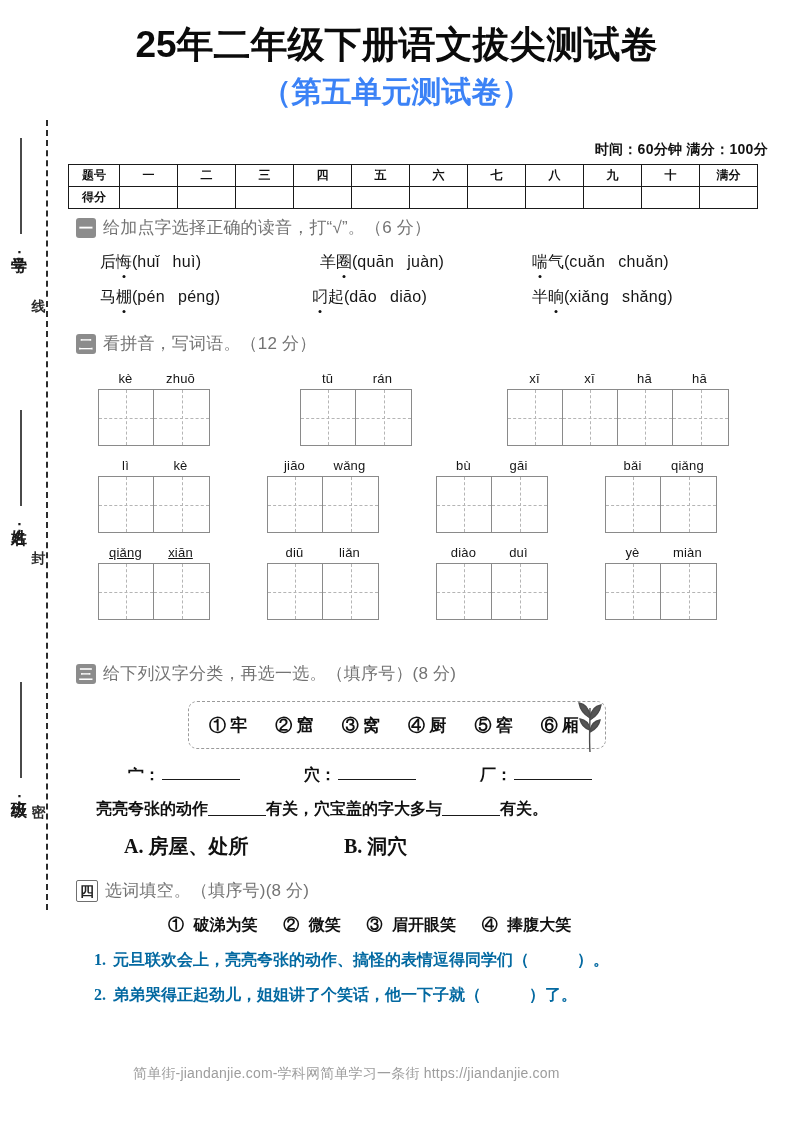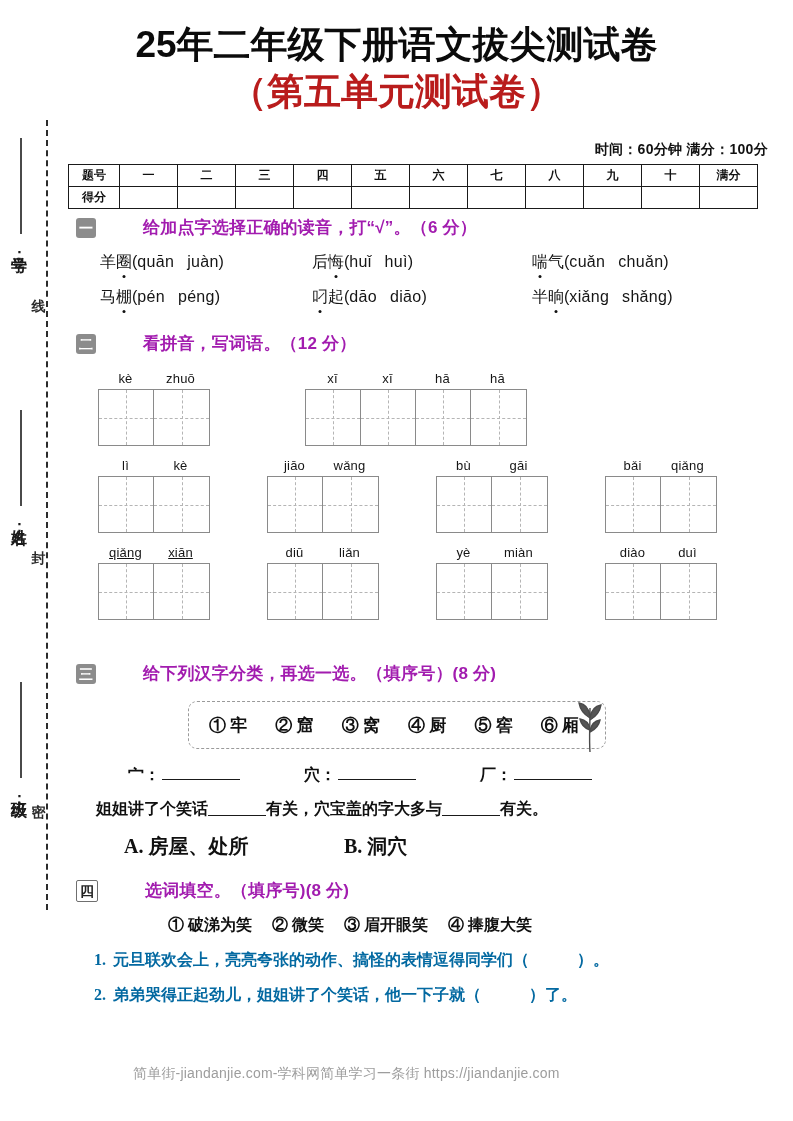--- a/index.html
+++ b/index.html
@@ -28,23 +28,23 @@
     font-family: "Liberation Sans", sans-serif;
     font-weight: bold;
     font-size: 37px;
     letter-spacing: 0px;
     line-height: 46px;
     color: #0b0b0b;
   }
   .title-line2 {
     font-family: "Liberation Sans", sans-serif;
     font-weight: bold;
-    font-size: 37px;
+    font-size: 30px;
     line-height: 42px;
-    color: #b91c1c;
+    color: #3b82f6;
     margin-top: 3px;
   }
 
   
   .seal-area {
     position: absolute;
     left: 0;
     top: 120px;
     width: 62px;
     height: 790px;
@@ -167,25 +167,24 @@
     flex: 0 0 auto;
   }
   .sec-badge.outline {
     background: #ffffff;
     color: #222;
     border: 1.5px solid #6f6f6f;
     border-radius: 2px;
   }
   .sec-title {
     font-family: "Liberation Sans", sans-serif;
-    font-weight: bold;
+    font-weight: normal;
     font-size: 17px;
-    color: #a21caf;
+    color: #737373;
     letter-spacing: 0.2px;
-    margin-left: 40px;
   }
 
   
   .q1-rows { margin-top: 13px; }
   .q1-row {
     display: flex;
     margin-bottom: 14px;
     padding-left: 24px;
   }
   .q1-item {
@@ -332,21 +331,21 @@
     font-family: "Liberation Serif", serif;
     font-weight: bold;
     font-size: 20px;
     color: #101010;
   }
   .q3-opt { width: 220px; white-space: nowrap; }
 
   
   .q4-bank {
     margin: 13px 0 0 92px;
-    font-family: Liberation Serif, serif;
+    font-family: Liberation Mono, monospace;
     font-weight: bold;
     font-size: 16px;
     color: #101010;
     white-space: nowrap;
   }
   .q4-bank span { margin-right: 16px; }
   .q4-q {
     margin: 14px 0 0 18px;
     font-family: "Liberation Serif", serif;
     font-weight: bold;
@@ -438,25 +437,25 @@
   </table>
 
 <div class="section" style="top:216px;">
   <div class="sec-head">
     <span class="sec-badge">一</span>
     <span class="sec-title">给加点字选择正确的读音，打“√”。（6 分）</span>
   </div>
 
   <div class="q1-rows">
     <div class="q1-row">
+      <div class="q1-item c2">
+        <span>后</span><span class="dotted-char">悔</span><span></span>(<span class="py">huǐ</span><span class="py-gap"></span><span class="py">huì</span>)
+      </div>
       <div class="q1-item c1">
         <span>羊</span><span class="dotted-char">圈</span><span></span>(<span class="py">quān</span><span class="py-gap"></span><span class="py">juàn</span>)
-      </div>
-      <div class="q1-item c2">
-        <span>后</span><span class="dotted-char">悔</span><span></span>(<span class="py">huǐ</span><span class="py-gap"></span><span class="py">huì</span>)
       </div>
       <div class="q1-item c3">
         <span></span><span class="dotted-char">喘</span><span>气</span>(<span class="py">cuǎn</span><span class="py-gap"></span><span class="py">chuǎn</span>)
       </div>
     </div>
 
     <div class="q1-row">
       <div class="q1-item c1">
         <span>马</span><span class="dotted-char">棚</span><span></span>(<span class="py">pén</span><span class="py-gap"></span><span class="py">péng</span>)
       </div>
@@ -483,20 +482,30 @@
         <div class="word-pinyin">
           <span>kè</span>
           <span>zhuō</span>
         </div>
         <div class="grid-boxes">
           <div class="tzg"></div>
           <div class="tzg"></div>
         </div>
       </div>
 
+      <div class="word-group" style="margin-left:90px;">
+        <div class="word-pinyin">
+          <span>tū</span>
+          <span>rán</span>
+        </div>
+        <div class="grid-boxes">
+          <div class="tzg"></div>
+          <div class="tzg"></div>
+        </div>
+      </div>
 
       <div class="word-group" style="margin-left:95px;">
         <div class="word-pinyin">
           <span>xī</span>
           <span>xī</span>
           <span>hā</span>
           <span>hā</span>
         </div>
         <div class="grid-boxes">
           <div class="tzg"></div>
@@ -571,33 +580,33 @@
           <span>liǎn</span>
         </div>
         <div class="grid-boxes">
           <div class="tzg"></div>
           <div class="tzg"></div>
         </div>
       </div>
 
       <div class="word-group" style="margin-left:57px;">
         <div class="word-pinyin">
+          <span>diào</span>
+          <span>duì</span>
+        </div>
+        <div class="grid-boxes">
+          <div class="tzg"></div>
+          <div class="tzg"></div>
+        </div>
+      </div>
+
+      <div class="word-group" style="margin-left:57px;">
+        <div class="word-pinyin">
           <span>yè</span>
           <span>miàn</span>
-        </div>
-        <div class="grid-boxes">
-          <div class="tzg"></div>
-          <div class="tzg"></div>
-        </div>
-      </div>
-
-      <div class="word-group" style="margin-left:57px;">
-        <div class="word-pinyin">
-          <span>diào</span>
-          <span>duì</span>
         </div>
         <div class="grid-boxes">
           <div class="tzg"></div>
           <div class="tzg"></div>
         </div>
       </div>
     </div>
 
   </div>
 </div>
@@ -634,21 +643,21 @@
     </div>
     <div class="radical-cell">
       <span>穴：</span><span class="blank-line"></span>
     </div>
     <div class="radical-cell">
       <span>厂：</span><span class="blank-line"></span>
     </div>
   </div>
 
   <div class="q3-sentence">
-    <span>姐姐讲了个笑话</span><span class="blank-short"></span><span>有关，穴宝盖的字大多与</span><span class="blank-short"></span><span>有关。</span>
+    <span>亮亮夸张的动作</span><span class="blank-short"></span><span>有关，穴宝盖的字大多与</span><span class="blank-short"></span><span>有关。</span>
   </div>
 
   <div class="q3-options">
     <div class="q3-opt">A. 房屋、处所</div>
     <div class="q3-opt">B. 洞穴</div>
   </div>
 </div>
 
 <div class="section" style="top:879px;">
   <div class="sec-head">

